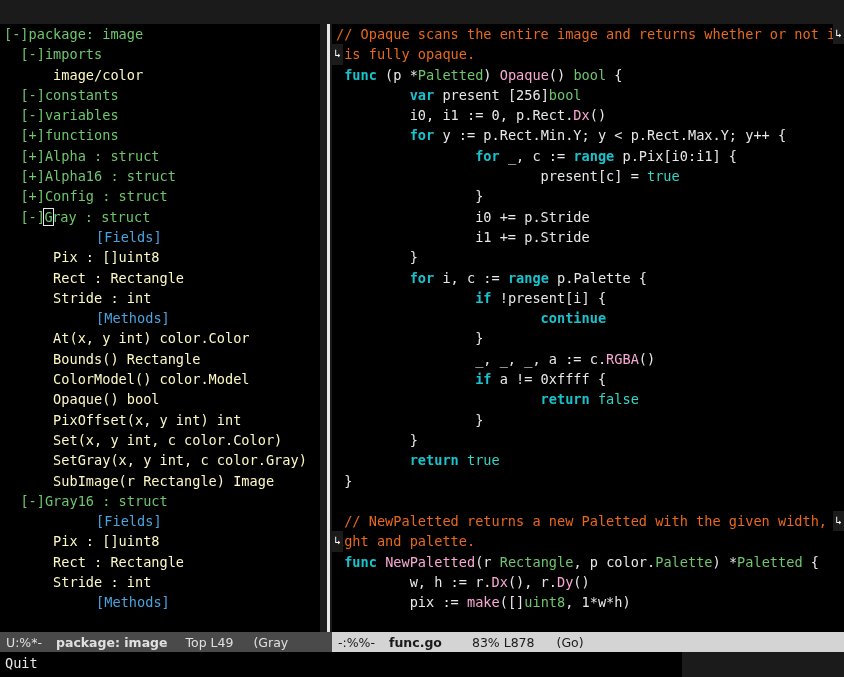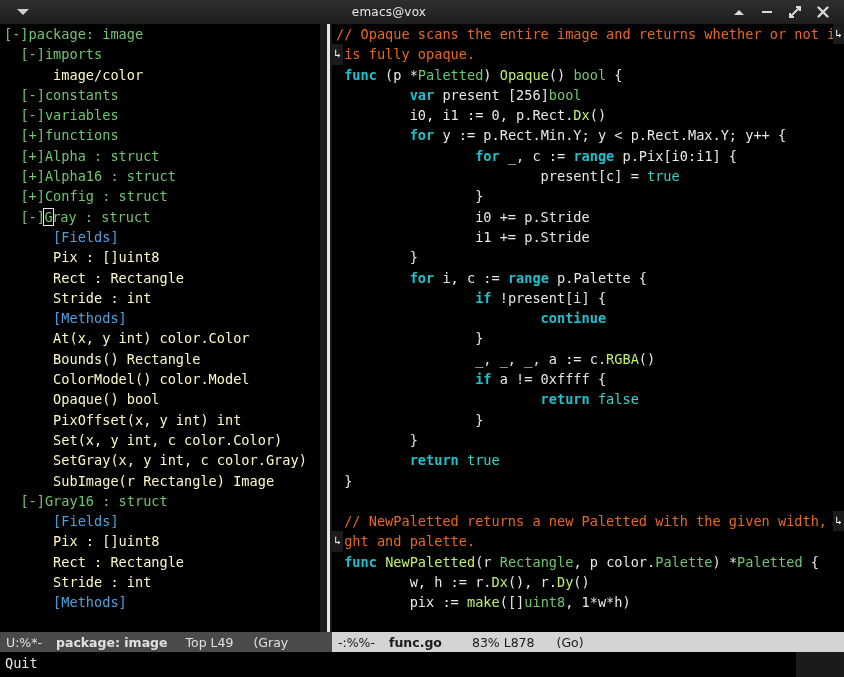--- a/index.html
+++ b/index.html
@@ -42,28 +42,28 @@
   #divider{position:absolute;left:320px;top:24px;width:12px;height:608px;background:#1b1b1b;}
   #div-bar{position:absolute;left:327px;top:24px;width:3px;height:608px;background:#e6e6e6;}
   #right-pane{left:332px;width:512px;height:608px;}
 
   .code{padding:0 0 0 4px;font-size:13.6px;line-height:20.3px;white-space:pre;}
   .ln{height:20.3px;color:#e8e8e8;}
 
   
   .kw{color:#19c3cd;font-weight:bold;}        
   .typ{color:#6ec66e;}       
-  .fn{color:#bef264;}        
+  .fn{color:#f9a8d4;}        
   .cm{color:#e8681c;}        
   .lit{color:#2fd9c8;}       
   .pl{color:#e8e8e8;}
 
   
   .tk{color:#6ec66e;}        
-  .sec{color:#4aa3df;}       
+  .sec{color:#4aa3df;margin-left:43px;}       
   .leaf{color:#fef9c3;}
 
   .cursorbox{
     display:inline-block;border:1.5px solid #e8e8e8;margin:0 -1.5px;
     line-height:16px;
   }
 
   
   .wrapmark{
     position:absolute;right:0;width:11px;height:20.3px;
@@ -76,56 +76,30 @@
     position:absolute;top:632px;height:20px;display:flex;align-items:center;
     font-family:"DejaVu Sans","Liberation Sans",sans-serif;font-size:12.5px;
     overflow:hidden;white-space:pre;
   }
   #modeline-left{left:0;width:332px;background:#4a4a4a;color:#e0e0e0;padding-left:6px;box-sizing:border-box;}
   #modeline-right{left:332px;width:512px;background:#d4d4d4;color:#1a1a1a;padding-left:6px;box-sizing:border-box;}
   .ml-b{font-weight:bold;}
   .ml-sp{display:inline-block;}
 
   #minibuffer{
-    position:absolute;left:0;top:652px;width:796px;height:25px;background:#000;
+    position:absolute;left:0;top:652px;width:682px;height:25px;background:#000;
     color:#e8e8e8;font-size:13.6px;line-height:22px;padding-left:5px;box-sizing:border-box;
     font-family:"DejaVu Sans Mono","Liberation Mono",monospace;white-space:pre;
   }
 </style>
 </head>
 <body>
 
 <div id="app">
 
-  <div class="titlebar">
-    <div class="tb-menu">
-      <div class="tri-down"></div>
-    </div>
-    <div class="tb-title">emacs@vox</div>
-    <div class="tb-ctrls">
-      <div class="tb-btn">
-        <div class="ic-shade"></div>
-      </div>
-      <div class="tb-btn">
-        <div class="ic-min"></div>
-      </div>
-      <div class="tb-btn ic-max">
-        <svg width="14" height="14" viewBox="0 0 14 14">
-          <path d="M8 2 L12 2 L12 6" fill="none" stroke="#d9d9d9" stroke-width="2"></path>
-          <path d="M6 12 L2 12 L2 8" fill="none" stroke="#d9d9d9" stroke-width="2"></path>
-          <path d="M11.5 2.5 L2.5 11.5" stroke="#d9d9d9" stroke-width="2"></path>
-        </svg>
-      </div>
-      <div class="tb-btn ic-close">
-        <svg width="14" height="14" viewBox="0 0 14 14">
-          <path d="M2.5 2.5 L11.5 11.5 M11.5 2.5 L2.5 11.5" stroke="#d9d9d9" stroke-width="2.4" stroke-linecap="round"></path>
-        </svg>
-      </div>
-    </div>
-  </div>
 
   <div class="pane" id="left-pane">
     <div class="code" id="tree-body"><div class="ln"><span></span><span class="tk">[-]</span><span class="tk">package: image</span></div><div class="ln"><span>  </span><span class="tk">[-]</span><span class="tk">imports</span></div><div class="ln"><span>      </span><span class="leaf">image/color</span></div><div class="ln"><span>  </span><span class="tk">[-]</span><span class="tk">constants</span></div><div class="ln"><span>  </span><span class="tk">[-]</span><span class="tk">variables</span></div><div class="ln"><span>  </span><span class="tk">[+]</span><span class="tk">functions</span></div><div class="ln"><span>  </span><span class="tk">[+]</span><span class="tk">Alpha : struct</span></div><div class="ln"><span>  </span><span class="tk">[+]</span><span class="tk">Alpha16 : struct</span></div><div class="ln"><span>  </span><span class="tk">[+]</span><span class="tk">Config : struct</span></div><div class="ln"><span>  </span><span class="tk">[-]</span><span class="tk"><span class="cursorbox">G</span>ray : struct</span></div><div class="ln"><span>      </span><span class="sec">[Fields]</span></div><div class="ln"><span>      </span><span class="leaf">Pix : []uint8</span></div><div class="ln"><span>      </span><span class="leaf">Rect : Rectangle</span></div><div class="ln"><span>      </span><span class="leaf">Stride : int</span></div><div class="ln"><span>      </span><span class="sec">[Methods]</span></div><div class="ln"><span>      </span><span class="leaf">At(x, y int) color.Color</span></div><div class="ln"><span>      </span><span class="leaf">Bounds() Rectangle</span></div><div class="ln"><span>      </span><span class="leaf">ColorModel() color.Model</span></div><div class="ln"><span>      </span><span class="leaf">Opaque() bool</span></div><div class="ln"><span>      </span><span class="leaf">PixOffset(x, y int) int</span></div><div class="ln"><span>      </span><span class="leaf">Set(x, y int, c color.Color)</span></div><div class="ln"><span>      </span><span class="leaf">SetGray(x, y int, c color.Gray)</span></div><div class="ln"><span>      </span><span class="leaf">SubImage(r Rectangle) Image</span></div><div class="ln"><span>  </span><span class="tk">[-]</span><span class="tk">Gray16 : struct</span></div><div class="ln"><span>      </span><span class="sec">[Fields]</span></div><div class="ln"><span>      </span><span class="leaf">Pix : []uint8</span></div><div class="ln"><span>      </span><span class="leaf">Rect : Rectangle</span></div><div class="ln"><span>      </span><span class="leaf">Stride : int</span></div><div class="ln"><span>      </span><span class="sec">[Methods]</span></div></div>
   </div>
 
   <div id="divider"></div>
   <div id="div-bar"></div>
 
   <div class="pane" id="right-pane">
     <div class="code" id="code-body"><div class="ln" style="position: relative;"><span class="cm">// Opaque scans the entire image and returns whether or not it</span><span class="wrapmark">↳</span></div><div class="ln" style="position: relative;"><span class="cm"> is fully opaque.</span><span class="wrapmark l" style="left: -4px;">↳</span></div><div class="ln" style="position: relative;"><span class="pl"> </span><span class="kw">func</span><span class="pl"> (p *</span><span class="typ">Paletted</span><span class="pl">) </span><span class="fn">Opaque</span><span class="pl">() </span><span class="typ">bool</span><span class="pl"> {</span></div><div class="ln" style="position: relative;"><span class="pl">         </span><span class="kw">var</span><span class="pl"> present [256]</span><span class="typ">bool</span></div><div class="ln" style="position: relative;"><span class="pl">         i0, i1 := 0, p.</span><span class="pl">Rect</span><span class="pl">.</span><span class="fn">Dx</span><span class="pl">()</span></div><div class="ln" style="position: relative;"><span class="pl">         </span><span class="kw">for</span><span class="pl"> y := p.Rect.Min.Y; y &lt; p.Rect.Max.Y; y++ {</span></div><div class="ln" style="position: relative;"><span class="pl">                 </span><span class="kw">for</span><span class="pl"> _, c := </span><span class="kw">range</span><span class="pl"> p.Pix[i0:i1] {</span></div><div class="ln" style="position: relative;"><span class="pl">                         present[c] = </span><span class="lit">true</span></div><div class="ln" style="position: relative;"><span class="pl">                 }</span></div><div class="ln" style="position: relative;"><span class="pl">                 i0 += p.Stride</span></div><div class="ln" style="position: relative;"><span class="pl">                 i1 += p.Stride</span></div><div class="ln" style="position: relative;"><span class="pl">         }</span></div><div class="ln" style="position: relative;"><span class="pl">         </span><span class="kw">for</span><span class="pl"> i, c := </span><span class="kw">range</span><span class="pl"> p.Palette {</span></div><div class="ln" style="position: relative;"><span class="pl">                 </span><span class="kw">if</span><span class="pl"> !present[i] {</span></div><div class="ln" style="position: relative;"><span class="pl">                         </span><span class="kw">continue</span></div><div class="ln" style="position: relative;"><span class="pl">                 }</span></div><div class="ln" style="position: relative;"><span class="pl">                 _, _, _, a := c.</span><span class="fn">RGBA</span><span class="pl">()</span></div><div class="ln" style="position: relative;"><span class="pl">                 </span><span class="kw">if</span><span class="pl"> a != 0xffff {</span></div><div class="ln" style="position: relative;"><span class="pl">                         </span><span class="kw">return</span><span class="pl"> </span><span class="lit">false</span></div><div class="ln" style="position: relative;"><span class="pl">                 }</span></div><div class="ln" style="position: relative;"><span class="pl">         }</span></div><div class="ln" style="position: relative;"><span class="pl">         </span><span class="kw">return</span><span class="pl"> </span><span class="lit">true</span></div><div class="ln" style="position: relative;"><span class="pl"> }</span></div><div class="ln" style="position: relative;"><span class="pl"></span></div><div class="ln" style="position: relative;"><span class="cm"> // NewPaletted returns a new Paletted with the given width, he</span><span class="wrapmark">↳</span></div><div class="ln" style="position: relative;"><span class="cm">ight and palette.</span><span class="wrapmark l" style="left: -4px;">↳</span></div><div class="ln" style="position: relative;"><span class="pl"> </span><span class="kw">func</span><span class="pl"> </span><span class="fn">NewPaletted</span><span class="pl">(r </span><span class="typ">Rectangle</span><span class="pl">, p color.</span><span class="typ">Palette</span><span class="pl">) *</span><span class="typ">Paletted</span><span class="pl"> {</span></div><div class="ln" style="position: relative;"><span class="pl">         w, h := r.</span><span class="fn">Dx</span><span class="pl">(), r.</span><span class="fn">Dy</span><span class="pl">()</span></div><div class="ln" style="position: relative;"><span class="pl">         pix := </span><span class="fn">make</span><span class="pl">([]</span><span class="typ">uint8</span><span class="pl">, 1*w*h)</span></div></div>

